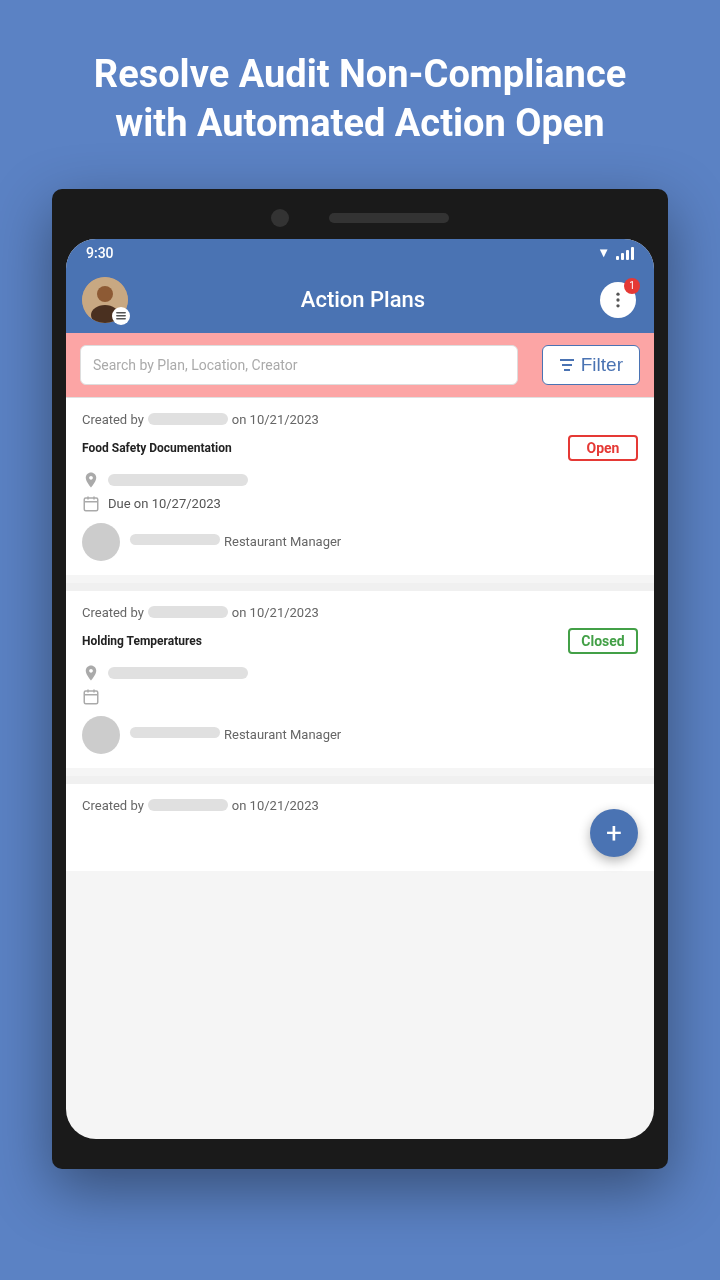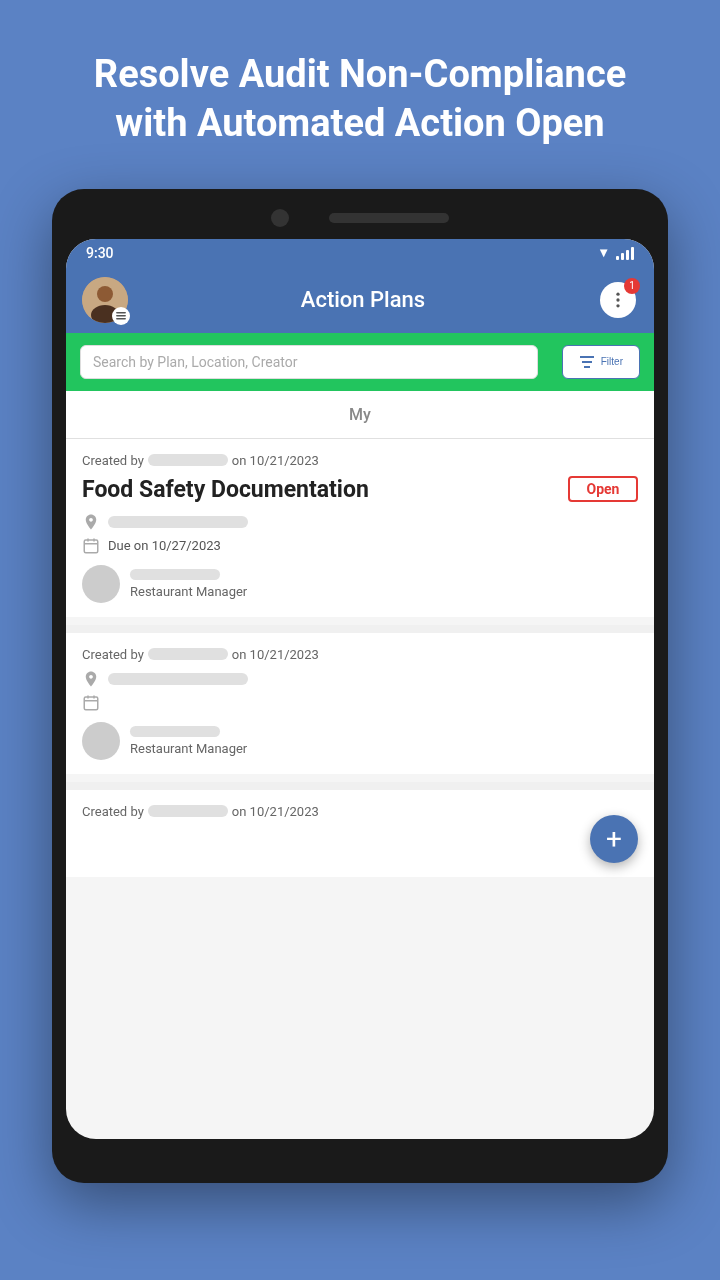--- a/index.html
+++ b/index.html
@@ -22,22 +22,22 @@
       color: white;
       font-size: 38px;
       font-weight: 700;
       line-height: 1.3;
     }
 
     
     .phone-frame {
       width: 616px;
       background: #1a1a1a;
-      border-radius: 32px;
-      padding: 20px 14px 44px;
+      border-radius: 10px;
+      padding: 20px 14px 30px;
       box-shadow: 0 20px 60px rgba(0,0,0,0.4);
     }
     .phone-camera {
       display: flex;
       justify-content: center;
       align-items: center;
       gap: 40px;
       margin-bottom: 12px;
       padding: 0 20px;
     }
@@ -165,21 +165,21 @@
       width: 16px;
       height: 16px;
       font-size: 10px;
       display: flex;
       align-items: center;
       justify-content: center;
     }
 
     
     .search-area {
-      background: #22c55e;
+      background: #fca5a5;
       padding: 12px 14px;
       display: flex;
       gap: 24px;
     }
     .search-input-wrapper {
       flex: 1;
       border: 1.5px solid #ddd;
       border-radius: 6px;
       display: flex;
       align-items: center;
@@ -192,21 +192,21 @@
     }
     .filter-btn {
       background: white;
       border: 1.5px solid #4a73b3;
       border-radius: 6px;
       padding: 8px 16px;
       display: flex;
       align-items: center;
       gap: 6px;
       color: #4a73b3;
-      font-size: 10px;
+      font-size: 19px;
       font-weight: 500;
       cursor: pointer;
     }
 
     
     .tabs {
       background: white;
       display: flex;
       border-bottom: 1px solid #e0e0e0;
     }
@@ -254,21 +254,21 @@
       vertical-align: middle;
       margin: 0 4px;
     }
     .plan-title-row {
       display: flex;
       justify-content: space-between;
       align-items: center;
       margin-bottom: 10px;
     }
     .plan-title {
-      font-size: 23px;
+      font-size: 12px;
       font-weight: 700;
       color: #222;
       flex: 1;
     }
     .status-badge {
       border: 2px solid;
       border-radius: 4px;
       padding: 3px 10px;
       font-size: 14px;
       font-weight: 700;
@@ -312,21 +312,21 @@
       gap: 10px;
     }
     .assignee-avatar {
       width: 38px;
       height: 38px;
       border-radius: 50%;
       background: #ccc;
     }
     .assignee-info {
       display: flex;
-      flex-direction: column;
+      flex-direction: row;
       gap: 4px;
     }
     .assignee-name-placeholder {
       display: inline-block;
       width: 90px;
       height: 11px;
       background: #e0e0e0;
       border-radius: 6px;
     }
     .assignee-role {
@@ -438,23 +438,20 @@
         <svg width="16" height="14" viewBox="0 0 16 14">
           <line x1="1" y1="2" x2="15" y2="2" stroke="#4a73b3" stroke-width="2"></line>
           <line x1="3" y1="7" x2="13" y2="7" stroke="#4a73b3" stroke-width="2"></line>
           <line x1="5" y1="12" x2="11" y2="12" stroke="#4a73b3" stroke-width="2"></line>
         </svg>
         <span>Filter</span>
       </button>
     </div>
 
     <div class="tabs">
-      <div class="tab">
-        <span>My</span>
-      </div>
     </div>
 
     <div class="content">
 
       <div class="plan-card">
         <div class="created-by-row">
           <span class="created-by-text">Created by</span>
           <span class="creator-placeholder"></span>
           <span class="created-by-text">on 10/21/2023</span>
         </div>
@@ -487,20 +484,24 @@
       </div>
 
       <div class="divider"></div>
 
       <div class="plan-card">
         <div class="created-by-row">
           <span class="created-by-text">Created by</span>
           <span class="creator-placeholder"></span>
           <span class="created-by-text">on 10/21/2023</span>
         </div>
+        <div class="plan-title-row">
+          <span class="plan-title">Holding Temperatures</span>
+          <span class="status-badge status-closed">Closed</span>
+        </div>
         <div class="location-row">
           <svg class="icon-sm" viewBox="0 0 24 24">
             <path d="M12 2C8.13 2 5 5.13 5 9c0 5.25 7 13 7 13s7-7.75 7-13c0-3.87-3.13-7-7-7zm0 9.5c-1.38 0-2.5-1.12-2.5-2.5s1.12-2.5 2.5-2.5 2.5 1.12 2.5 2.5-1.12 2.5-2.5 2.5z" fill="#aaa"></path>
           </svg>
           <span class="location-placeholder"></span>
         </div>
         <div class="due-row">
           <svg class="icon-sm" viewBox="0 0 24 24">
             <rect x="3" y="4" width="18" height="17" rx="2" fill="none" stroke="#aaa" stroke-width="2"></rect>
             <line x1="3" y1="9" x2="21" y2="9" stroke="#aaa" stroke-width="2"></line>

